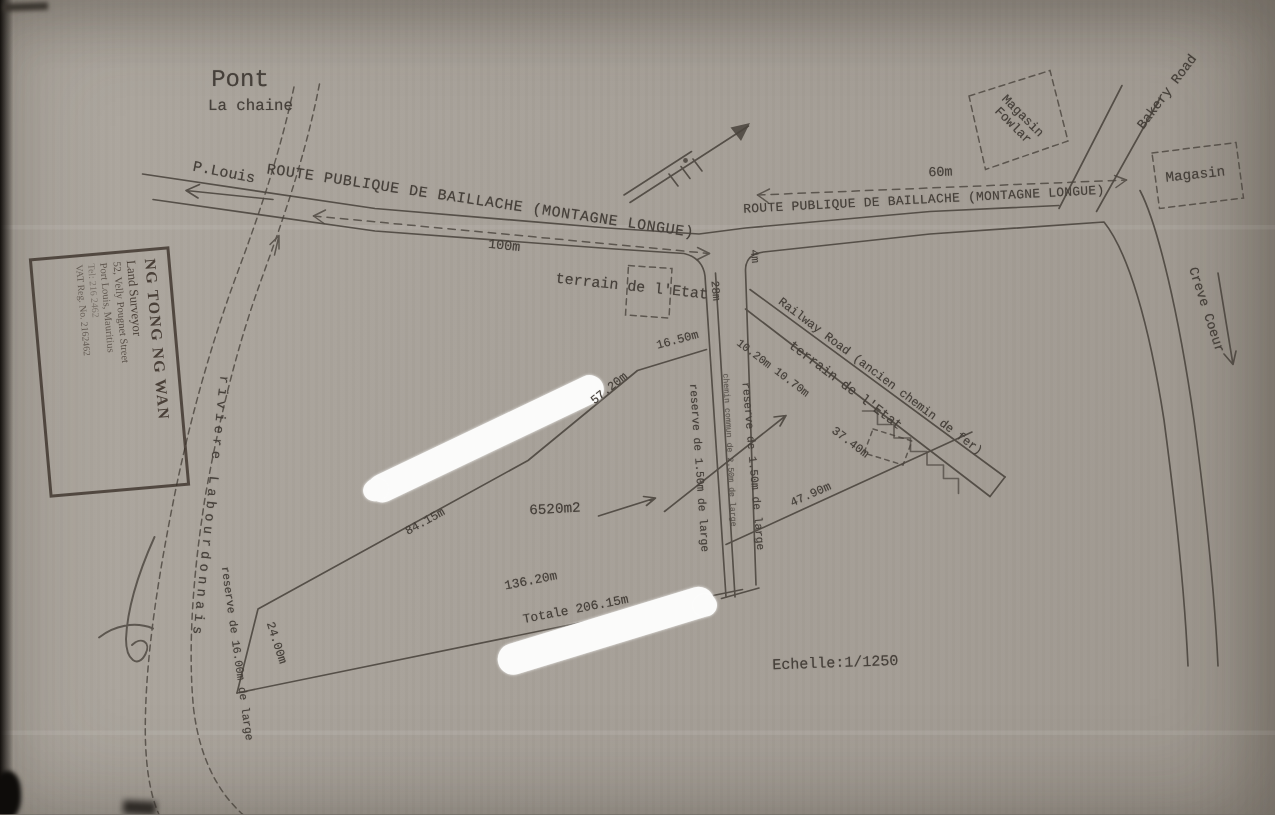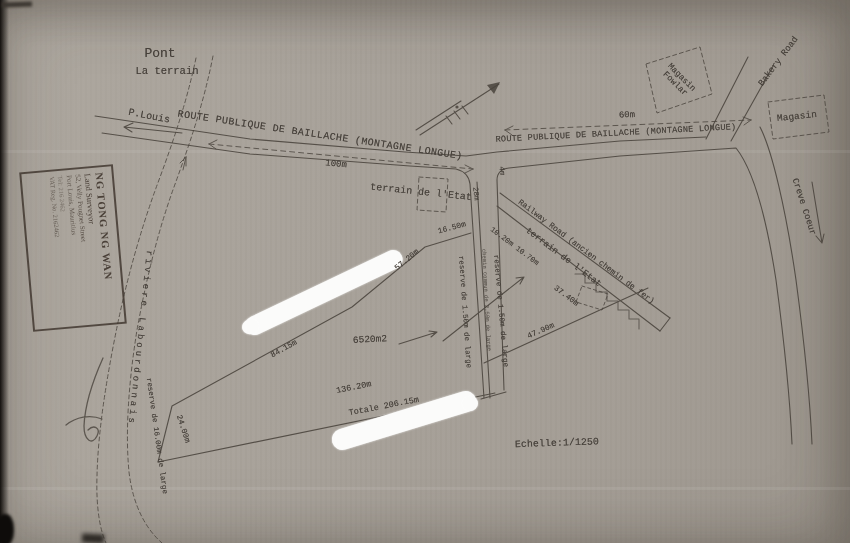--- a/index.html
+++ b/index.html
@@ -81,22 +81,22 @@
       <path d="M500,82 l-13,3 l7,9 Z"></path>
       <circle cx="457" cy="107" r="1.6"></circle>
     </g>
   </svg>
 
   <div class="wout" style="left:238px;top:283px;width:172px;height:19px;border-radius:10px;transform:rotate(-25.5deg);"></div>
   <div class="wout" style="left:242px;top:319px;width:17px;height:15px;border-radius:50%;transform:rotate(-20deg);"></div>
   <div class="wout" style="left:329px;top:410px;width:150px;height:21px;border-radius:11px;transform:rotate(-17deg);"></div>
   <div class="wout" style="left:462px;top:396px;width:16px;height:15px;border-radius:50%;"></div>
 
-  <div class="lbl" style="left:160px;top:54px;font-size:13px;transform:translate(-50%,-50%);">Pont</div>
-  <div class="lbl" style="left:167px;top:72px;font-size:10.5px;transform:translate(-50%,-50%);">La terrain</div>
+  <div class="lbl" style="left:160px;top:54px;font-size:16px;transform:translate(-50%,-50%);">Pont</div>
+  <div class="lbl" style="left:167px;top:72px;font-size:10.5px;transform:translate(-50%,-50%);">La chaine</div>
   <div class="lbl" style="left:149px;top:117px;font-size:10px;transform:translate(-50%,-50%) rotate(11deg);">P.Louis</div>
 
   <div class="lbl" style="left:320px;top:136px;font-size:10px;letter-spacing:.4px;transform:translate(-50%,-50%) rotate(8.5deg);">ROUTE PUBLIQUE DE BAILLACHE (MONTAGNE LONGUE)</div>
   <div class="lbl" style="left:616px;top:134px;font-size:8.6px;letter-spacing:.2px;transform:translate(-50%,-50%) rotate(-3deg);">ROUTE PUBLIQUE DE BAILLACHE (MONTAGNE LONGUE)</div>
 
   <div class="lbl" style="left:336px;top:165px;font-size:9px;transform:translate(-50%,-50%) rotate(6deg);">100m</div>
   <div class="lbl" style="left:627px;top:116px;font-size:9px;transform:translate(-50%,-50%) rotate(-2deg);">60m</div>
 
   <div class="lbl" style="left:678px;top:81px;font-size:8.5px;text-align:center;transform:translate(-50%,-50%) rotate(45deg);">
     <div>Magasin</div>

